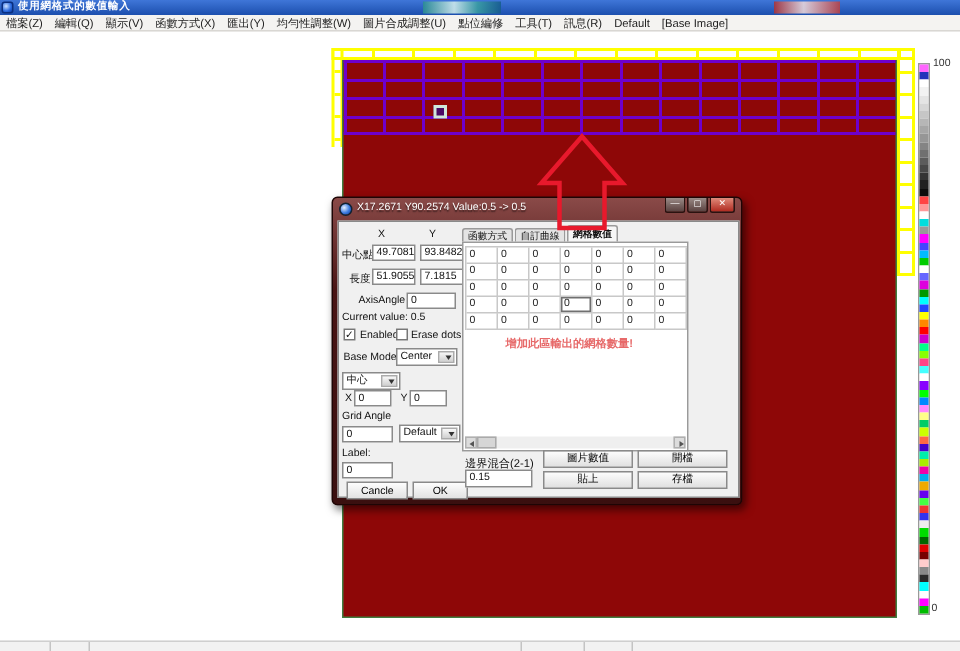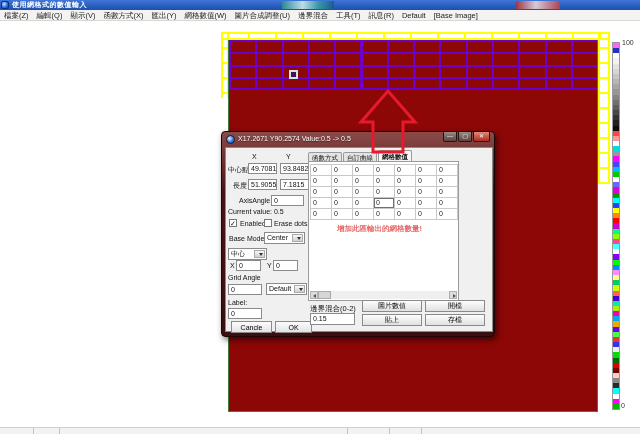--- a/index.html
+++ b/index.html
@@ -130,23 +130,23 @@
     <div class="tb-artifact1"></div>
     <div class="tb-artifact2"></div>
   </div>
 
   <div class="menubar">
       <span class="menu-item">檔案(Z)</span>
       <span class="menu-item">編輯(Q)</span>
       <span class="menu-item">顯示(V)</span>
       <span class="menu-item">函數方式(X)</span>
       <span class="menu-item">匯出(Y)</span>
-      <span class="menu-item">網格數值(W)</span>
+      <span class="menu-item">均勻性調整(W)</span>
       <span class="menu-item">圖片合成調整(U)</span>
-      <span class="menu-item">邊界混合</span>
+      <span class="menu-item">點位編修</span>
       <span class="menu-item">工具(T)</span>
       <span class="menu-item">訊息(R)</span>
       <span class="menu-item">Default</span>
       <span class="menu-item">[Base Image]</span>
     </div>
 
   <div class="yellow-top"></div>
   <div class="yellow-left"></div>
   <div class="yellow-right"></div>
 
@@ -332,21 +332,21 @@
             <div class="gcell">0</div>
           </div>
         <div class="note-text">增加此區輸出的網格數量!</div>
         <div class="hscroll">
           <div class="sc-arrow sc-left"></div>
           <div class="sc-thumb"></div>
           <div class="sc-arrow sc-right"></div>
         </div>
       </div>
 
-      <div class="lbl" style="left:84px; top:156px; font-size:7.5px;">邊界混合(0-2)</div>
+      <div class="lbl" style="left:84px; top:156px; font-size:7.5px;">邊界混合(2-1)</div>
       <div class="field" style="left:84px; top:165px; width:45px; height:12px;">0.15</div>
 
       <div class="file-buttons">
           <button class="dbtn">圖片數值</button>
           <button class="dbtn">開檔</button>
           <button class="dbtn">貼上</button>
           <button class="dbtn">存檔</button>
         </div>
     </div>
   </div>

